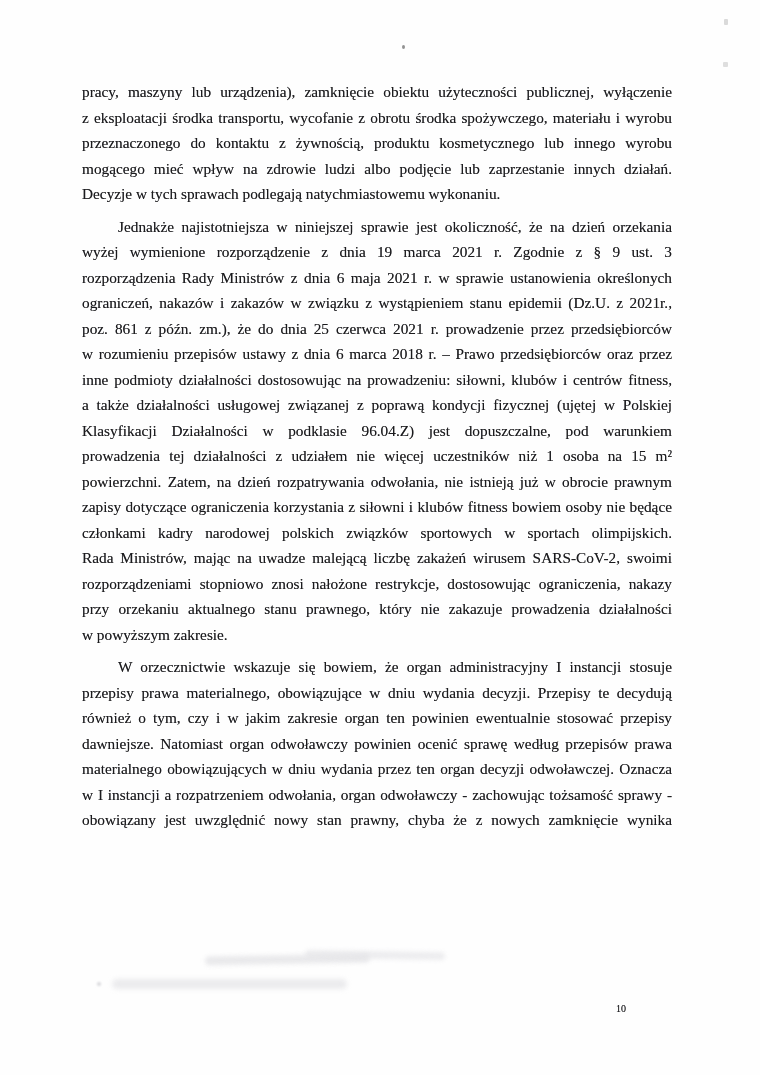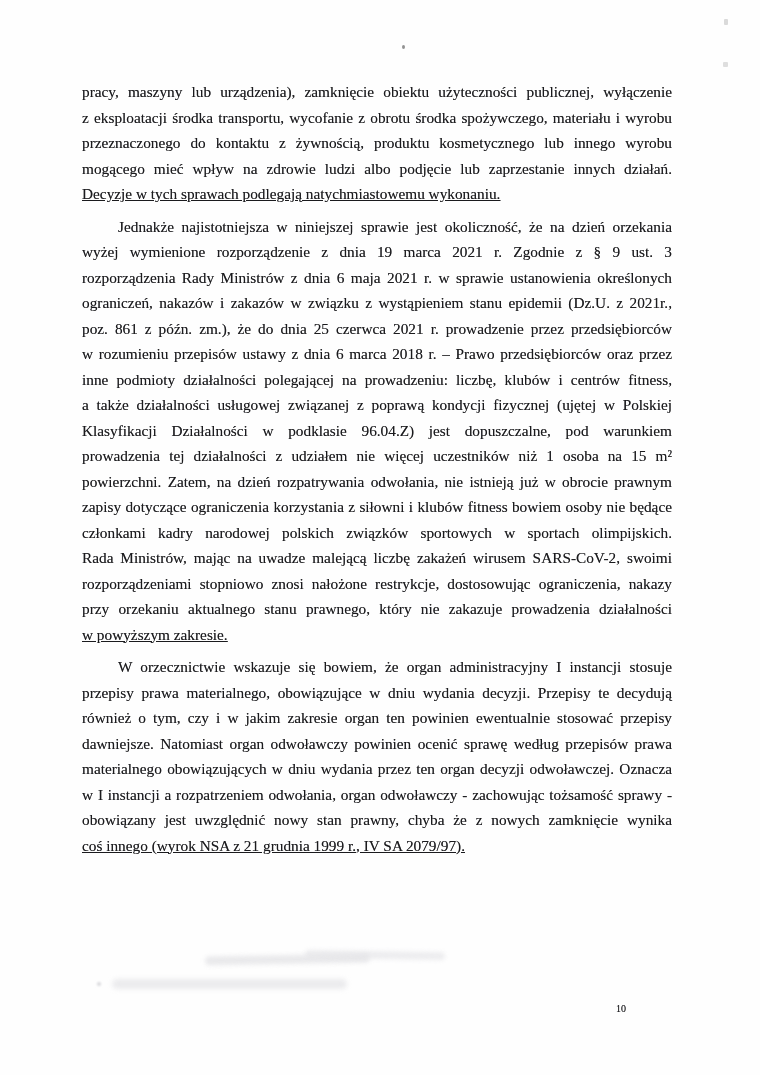--- a/index.html
+++ b/index.html
@@ -28,21 +28,20 @@
     font-size: 15.3px;
     line-height: 25.5px;
     text-align: justify;
     text-align-last: justify;
     -moz-text-align-last: justify;
     white-space: normal;
     text-shadow: 0 0 0.5px rgba(27, 27, 30, 0.55);
   }
   .line.line-last {
     text-align-last: left;
-    text-decoration: underline;
     -moz-text-align-last: left;
   }
   .paragraph.indent .line:first-child { text-indent: 36px; }
   .page-number {
     position: absolute;
     left: 616px;
     top: 1000px;
     font-size: 10px;
     line-height: 18px;
     text-shadow: 0 0 0.5px rgba(27, 27, 30, 0.5);
@@ -70,41 +69,40 @@
         <div class="line">mogącego mieć wpływ na zdrowie ludzi albo podjęcie lub zaprzestanie innych działań.</div>
         <div class="line line-last">Decyzje w tych sprawach podlegają natychmiastowemu wykonaniu.</div>
       </div>
       <div class="paragraph indent spaced">
         <div class="line">Jednakże najistotniejsza w niniejszej sprawie jest okoliczność, że na dzień orzekania</div>
         <div class="line">wyżej wymienione rozporządzenie z dnia 19 marca 2021 r. Zgodnie z § 9 ust. 3</div>
         <div class="line">rozporządzenia Rady Ministrów z dnia 6 maja 2021 r. w sprawie ustanowienia określonych</div>
         <div class="line">ograniczeń, nakazów i zakazów w związku z wystąpieniem stanu epidemii (Dz.U. z 2021r.,</div>
         <div class="line">poz. 861 z późn. zm.), że do dnia 25 czerwca 2021 r. prowadzenie przez przedsiębiorców</div>
         <div class="line">w rozumieniu przepisów ustawy z dnia 6 marca 2018 r. – Prawo przedsiębiorców oraz przez</div>
-        <div class="line">inne podmioty działalności polegającej na prowadzeniu: liczbę, klubów i centrów fitness,</div>
+        <div class="line">inne podmioty działalności dostosowując na prowadzeniu: siłowni, klubów i centrów fitness,</div>
         <div class="line">a także działalności usługowej związanej z poprawą kondycji fizycznej (ujętej w Polskiej</div>
         <div class="line">Klasyfikacji Działalności w podklasie 96.04.Z) jest dopuszczalne, pod warunkiem</div>
         <div class="line">prowadzenia tej działalności z udziałem nie więcej uczestników niż 1 osoba na 15 m²</div>
         <div class="line">powierzchni. Zatem, na dzień rozpatrywania odwołania, nie istnieją już w obrocie prawnym</div>
         <div class="line">zapisy dotyczące ograniczenia korzystania z siłowni i klubów fitness bowiem osoby nie będące</div>
         <div class="line">członkami kadry narodowej polskich związków sportowych w sportach olimpijskich.</div>
         <div class="line">Rada Ministrów, mając na uwadze malejącą liczbę zakażeń wirusem SARS-CoV-2, swoimi</div>
         <div class="line">rozporządzeniami stopniowo znosi nałożone restrykcje, dostosowując ograniczenia, nakazy</div>
         <div class="line">przy orzekaniu aktualnego stanu prawnego, który nie zakazuje prowadzenia działalności</div>
         <div class="line line-last">w powyższym zakresie.</div>
       </div>
       <div class="paragraph indent spaced">
         <div class="line">W orzecznictwie wskazuje się bowiem, że organ administracyjny I instancji stosuje</div>
         <div class="line">przepisy prawa materialnego, obowiązujące w dniu wydania decyzji. Przepisy te decydują</div>
         <div class="line">również o tym, czy i w jakim zakresie organ ten powinien ewentualnie stosować przepisy</div>
         <div class="line">dawniejsze. Natomiast organ odwoławczy powinien ocenić sprawę według przepisów prawa</div>
         <div class="line">materialnego obowiązujących w dniu wydania przez ten organ decyzji odwoławczej. Oznacza</div>
         <div class="line">w I instancji a rozpatrzeniem odwołania, organ odwoławczy - zachowując tożsamość sprawy -</div>
         <div class="line">obowiązany jest uwzględnić nowy stan prawny, chyba że z nowych zamknięcie wynika</div>
-        <div class="line line-last">coś innego (wyrok NSA z 21 grudnia 1999 r., IV SA 2079/97).</div>
       </div>
     </div>
 
   <div class="page-number">10</div>
 
   <span class="artifact a-top-dot"></span>
   <span class="artifact a-edge-1"></span>
   <span class="artifact a-edge-2"></span>
   <span class="artifact a-smudge-1"></span>
   <span class="artifact a-smudge-2"></span>

